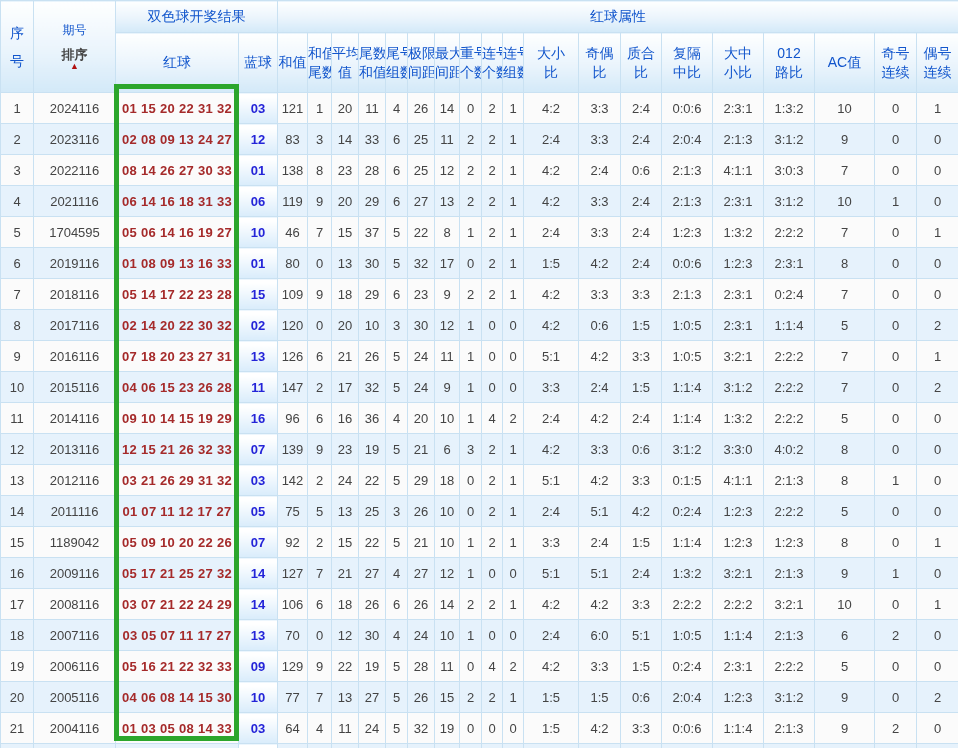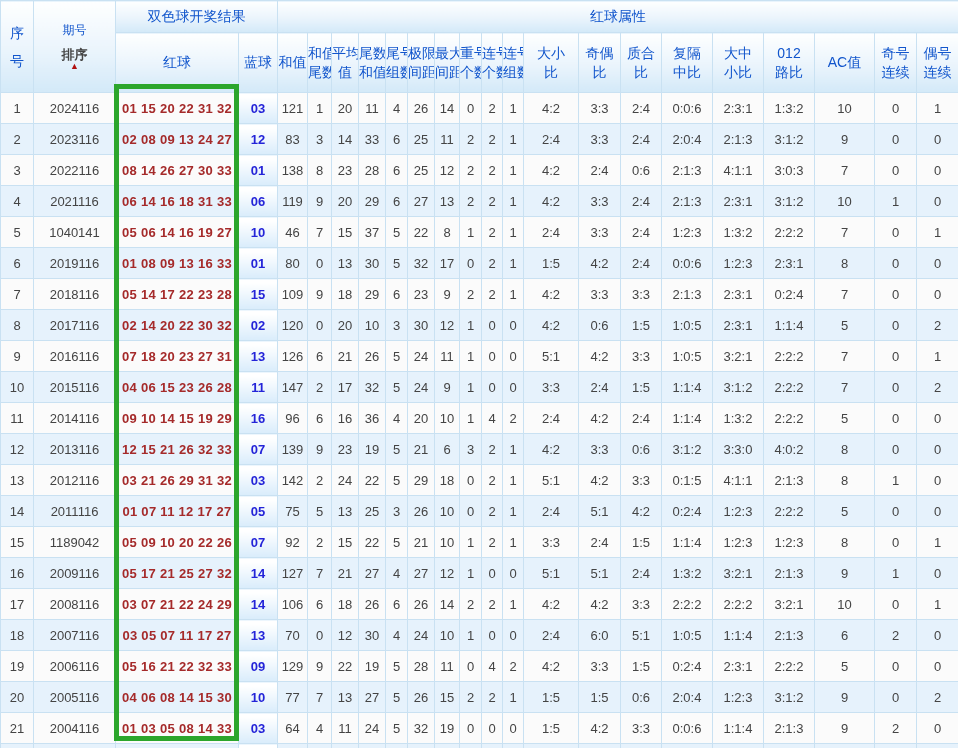--- a/index.html
+++ b/index.html
@@ -259,21 +259,21 @@
           <td class="c-val">2:4</td>
           <td class="c-val">2:1:3</td>
           <td class="c-val">2:3:1</td>
           <td class="c-val">3:1:2</td>
           <td class="c-val">10</td>
           <td class="c-val">1</td>
           <td class="c-val">0</td>
         </tr>
         <tr class="ra">
           <td class="c-serial">5</td>
-          <td class="c-issue">1040141</td>
+          <td class="c-issue">1704595</td>
           <td class="c-red">05 06 14 16 19 27</td>
           <td class="c-blue">10</td>
           <td class="c-val">46</td>
           <td class="c-val">7</td>
           <td class="c-val">15</td>
           <td class="c-val">37</td>
           <td class="c-val">5</td>
           <td class="c-val">22</td>
           <td class="c-val">8</td>
           <td class="c-val">1</td>

